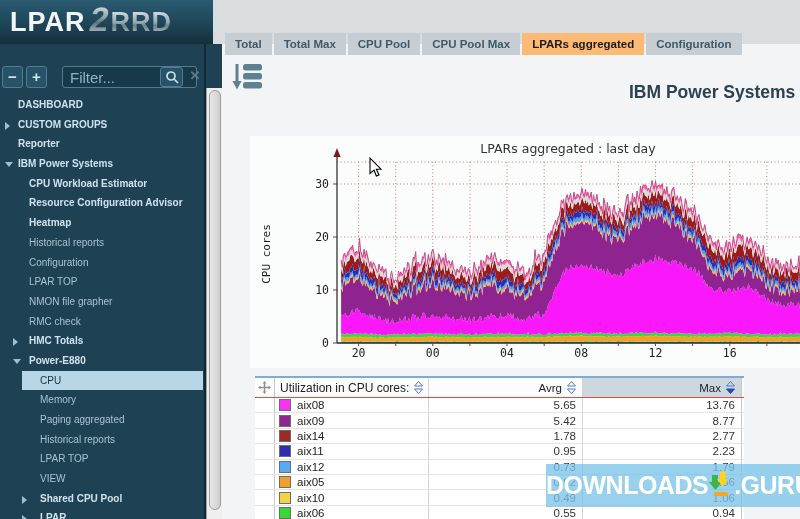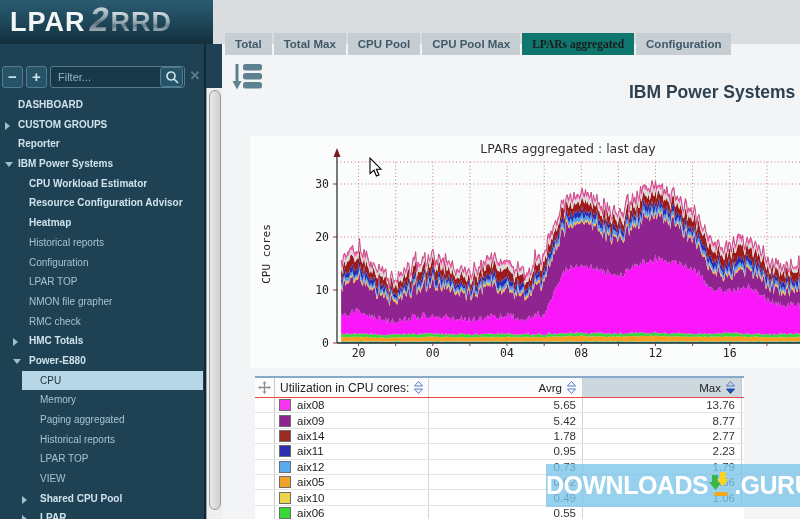--- a/index.html
+++ b/index.html
@@ -17,31 +17,31 @@
     background:linear-gradient(180deg,#f2f6f8,#8ea2ac 45%,#5d727d 58%,#dbe2e6);
     -webkit-background-clip:text;-webkit-text-fill-color:transparent;}
   .logo .p3{font-weight:700;font-size:27px;letter-spacing:1px;color:#b9c6cf;
     background:linear-gradient(180deg,#eef2f4,#93a7b1 50%,#6b808b 60%,#d3dbe0);
     -webkit-background-clip:text;-webkit-text-fill-color:transparent;}
 
   
   .tabbar{position:absolute;left:225px;top:33px;height:22px;display:flex;gap:2px;}
   .tab{height:22px;padding:0 10px;display:flex;align-items:center;
     background:#c6ced3;color:#3e5a68;font-size:11.5px;font-weight:700;cursor:default;}
-  .tab.active{background:#0f766e;color:#1b1b1b;font-family:Liberation Serif, serif;}
+  .tab.active{background:#fdba74;color:#1b1b1b;}
 
   
   .sidebar{position:absolute;left:0;top:44px;width:222px;height:475px;background:#1e4254;}
   .sidebar-edge{position:absolute;left:204px;top:44px;width:2px;height:475px;background:#112832;}
   .sb-btn{position:absolute;width:21px;height:22px;background:#275368;border:1px solid #527d91;
     border-radius:3px;color:#d5e5ed;font-size:15px;font-weight:700;line-height:20px;text-align:center;}
   .sb-minus{left:2px;top:22px;}
   .sb-plus{left:26px;top:22px;}
-  .sb-filter{position:absolute;left:50px;top:22px;width:135px;height:22px;background:#17394a;
-    border:1px solid #527d91;border-radius:3px;color:#cfe2ec;font-size:11px;padding:0 26px 0 7px;outline:none;}
+  .sb-filter{position:absolute;left:62px;top:22px;width:135px;height:22px;background:#17394a;
+    border:1px solid #527d91;border-radius:3px;color:#cfe2ec;font-size:15px;padding:0 26px 0 7px;outline:none;}
   .sb-filter::placeholder{color:#8fb4c6;}
   .sb-search{position:absolute;left:160px;top:23px;width:23px;height:20px;background:#275368;
     border:1px solid #527d91;border-radius:3px;display:flex;align-items:center;justify-content:center;}
   .sb-close{position:absolute;left:188px;top:24px;width:14px;height:16px;color:#5f7b89;
     font-size:13px;font-weight:700;line-height:16px;text-align:center;}
 
   .nav{position:absolute;left:0;top:51px;width:206px;}
   .nav-item{position:relative;height:19.7px;line-height:19.7px;font-size:10px;
     color:#a9c3d0;white-space:nowrap;overflow:hidden;cursor:default;}
   .nav-item.bold{font-weight:700;color:#cfe2ec;}
@@ -330,20 +330,21 @@
         <div class="c-avrg num">0.49</div>
         <div class="c-max num">1.06</div>
       </div>
       <div class="t-row">
         <div class="c-move"></div>
         <div class="c-name">
           <span class="swatch" style="background: rgb(53, 217, 53);"></span>
           <span>aix06</span>
         </div>
         <div class="c-avrg num">0.55</div>
+        <div class="c-max num">0.94</div>
       </div>
     </div>
 </div>
 
 <div class="wm">
   <span class="wm-text">DOWNLOADS</span>
   <svg class="wm-icon" width="24" height="27" viewBox="0 0 24 27">
     <polygon points="3,3 9,3 9,10 13,10 6.5,18 0,10 3,10" fill="#3cb54a"></polygon>
     <rect x="11" y="0" width="5.5" height="7" fill="#ffd21e"></rect>
     <polygon points="8,7 19.5,7 13.7,14.5" fill="#ffd21e"></polygon>

